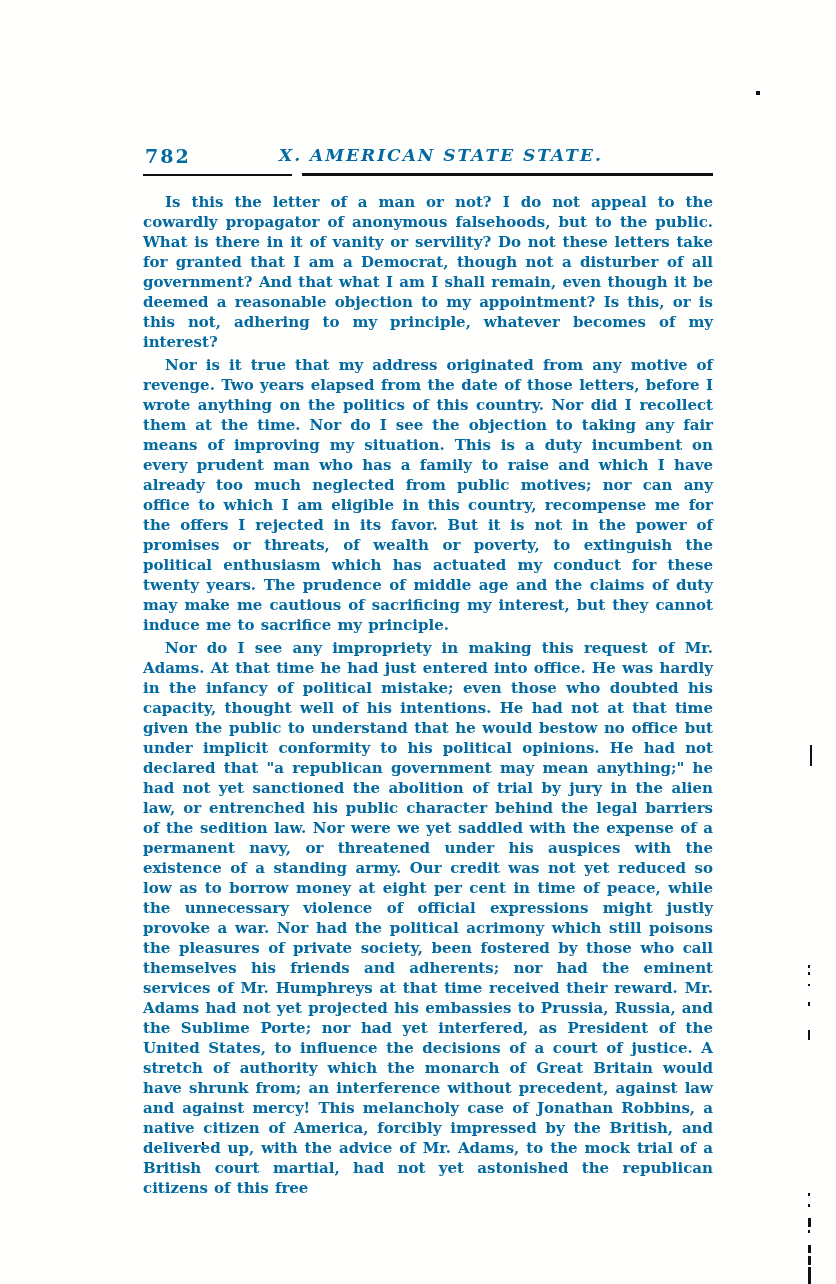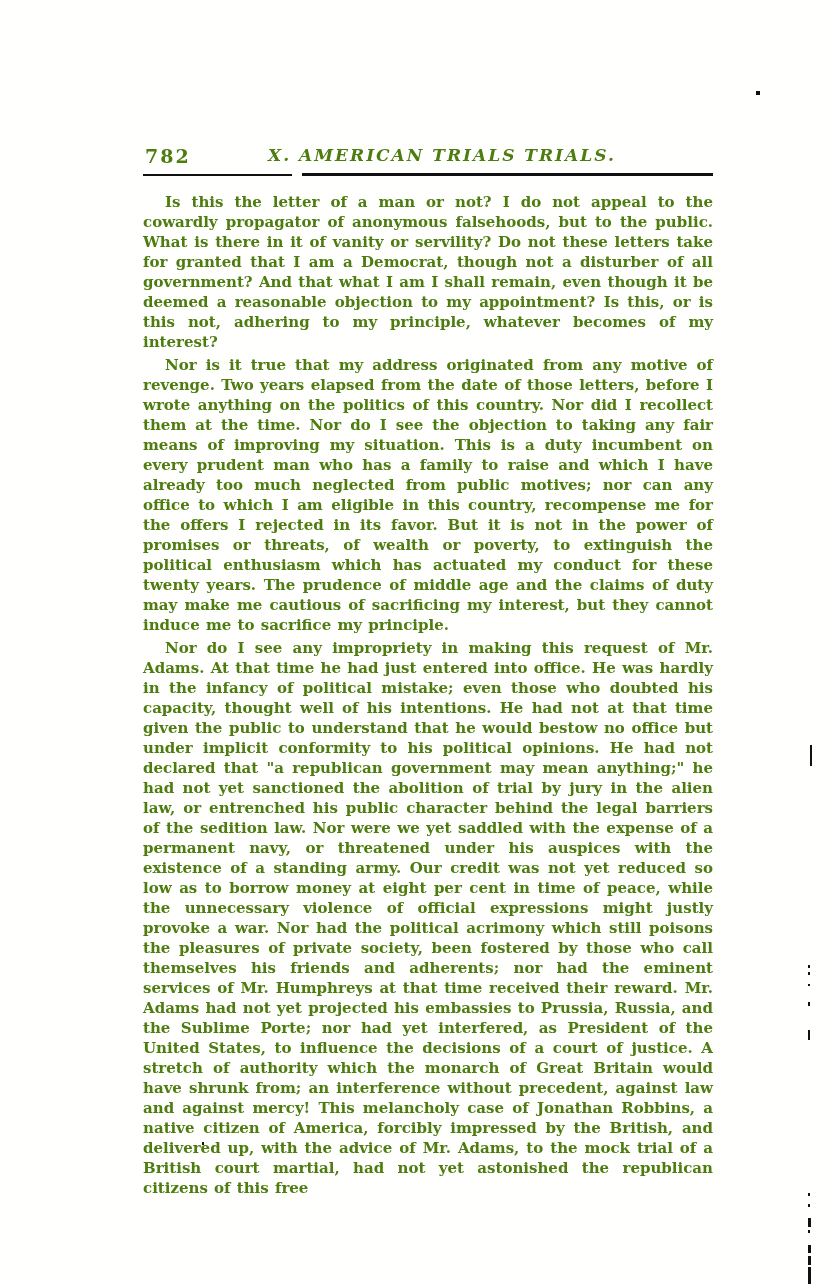--- a/index.html
+++ b/index.html
@@ -6,21 +6,21 @@
     margin: 0;
     padding: 0;
     background: #ffffff;
   }
   .page {
     position: relative;
     width: 836px;
     height: 1284px;
     background: #fffffe;
     font-family: "DejaVu Serif", serif;
-    color: #4d7c0f;
+    color: #0369a1;
     overflow: hidden;
   }
   .header {
     position: absolute;
     top: 142px;
     left: 143px;
     width: 570px;
     height: 28px;
   }
   .pagenum {
@@ -85,21 +85,21 @@
     background: #111;
   }
 </style>
 </head>
 <body>
 
 <div class="page">
 
   <div class="header">
     <span class="pagenum">782</span>
-    <span class="running-title">X. AMERICAN TRIALS TRIALS.</span>
+    <span class="running-title">X. AMERICAN STATE STATE.</span>
   </div>
 
   <div class="rule">
     <span class="rule-left"></span>
     <span class="rule-right"></span>
   </div>
 
   <div class="body-text">
     <p>Is this the letter of a man or not? I do not appeal to the cowardly propagator of anonymous falsehoods, but to the public. What is there in it of vanity or servility? Do not these letters take for granted that I am a Democrat, though not a disturber of all government? And that what I am I shall remain, even though it be deemed a reasonable objection to my appointment? Is this, or is this not, adhering to my principle, whatever becomes of my interest?</p>
     <p>Nor is it true that my address originated from any motive of revenge. Two years elapsed from the date of those letters, before I wrote anything on the politics of this country. Nor did I recollect them at the time. Nor do I see the objection to taking any fair means of improving my situation. This is a duty incumbent on every prudent man who has a family to raise and which I have already too much neglected from public motives; nor can any office to which I am eligible in this country, recompense me for the offers I rejected in its favor. But it is not in the power of promises or threats, of wealth or poverty, to extinguish the political enthusiasm which has actuated my conduct for these twenty years. The prudence of middle age and the claims of duty may make me cautious of sacrificing my interest, but they cannot induce me to sacrifice my principle.</p>

